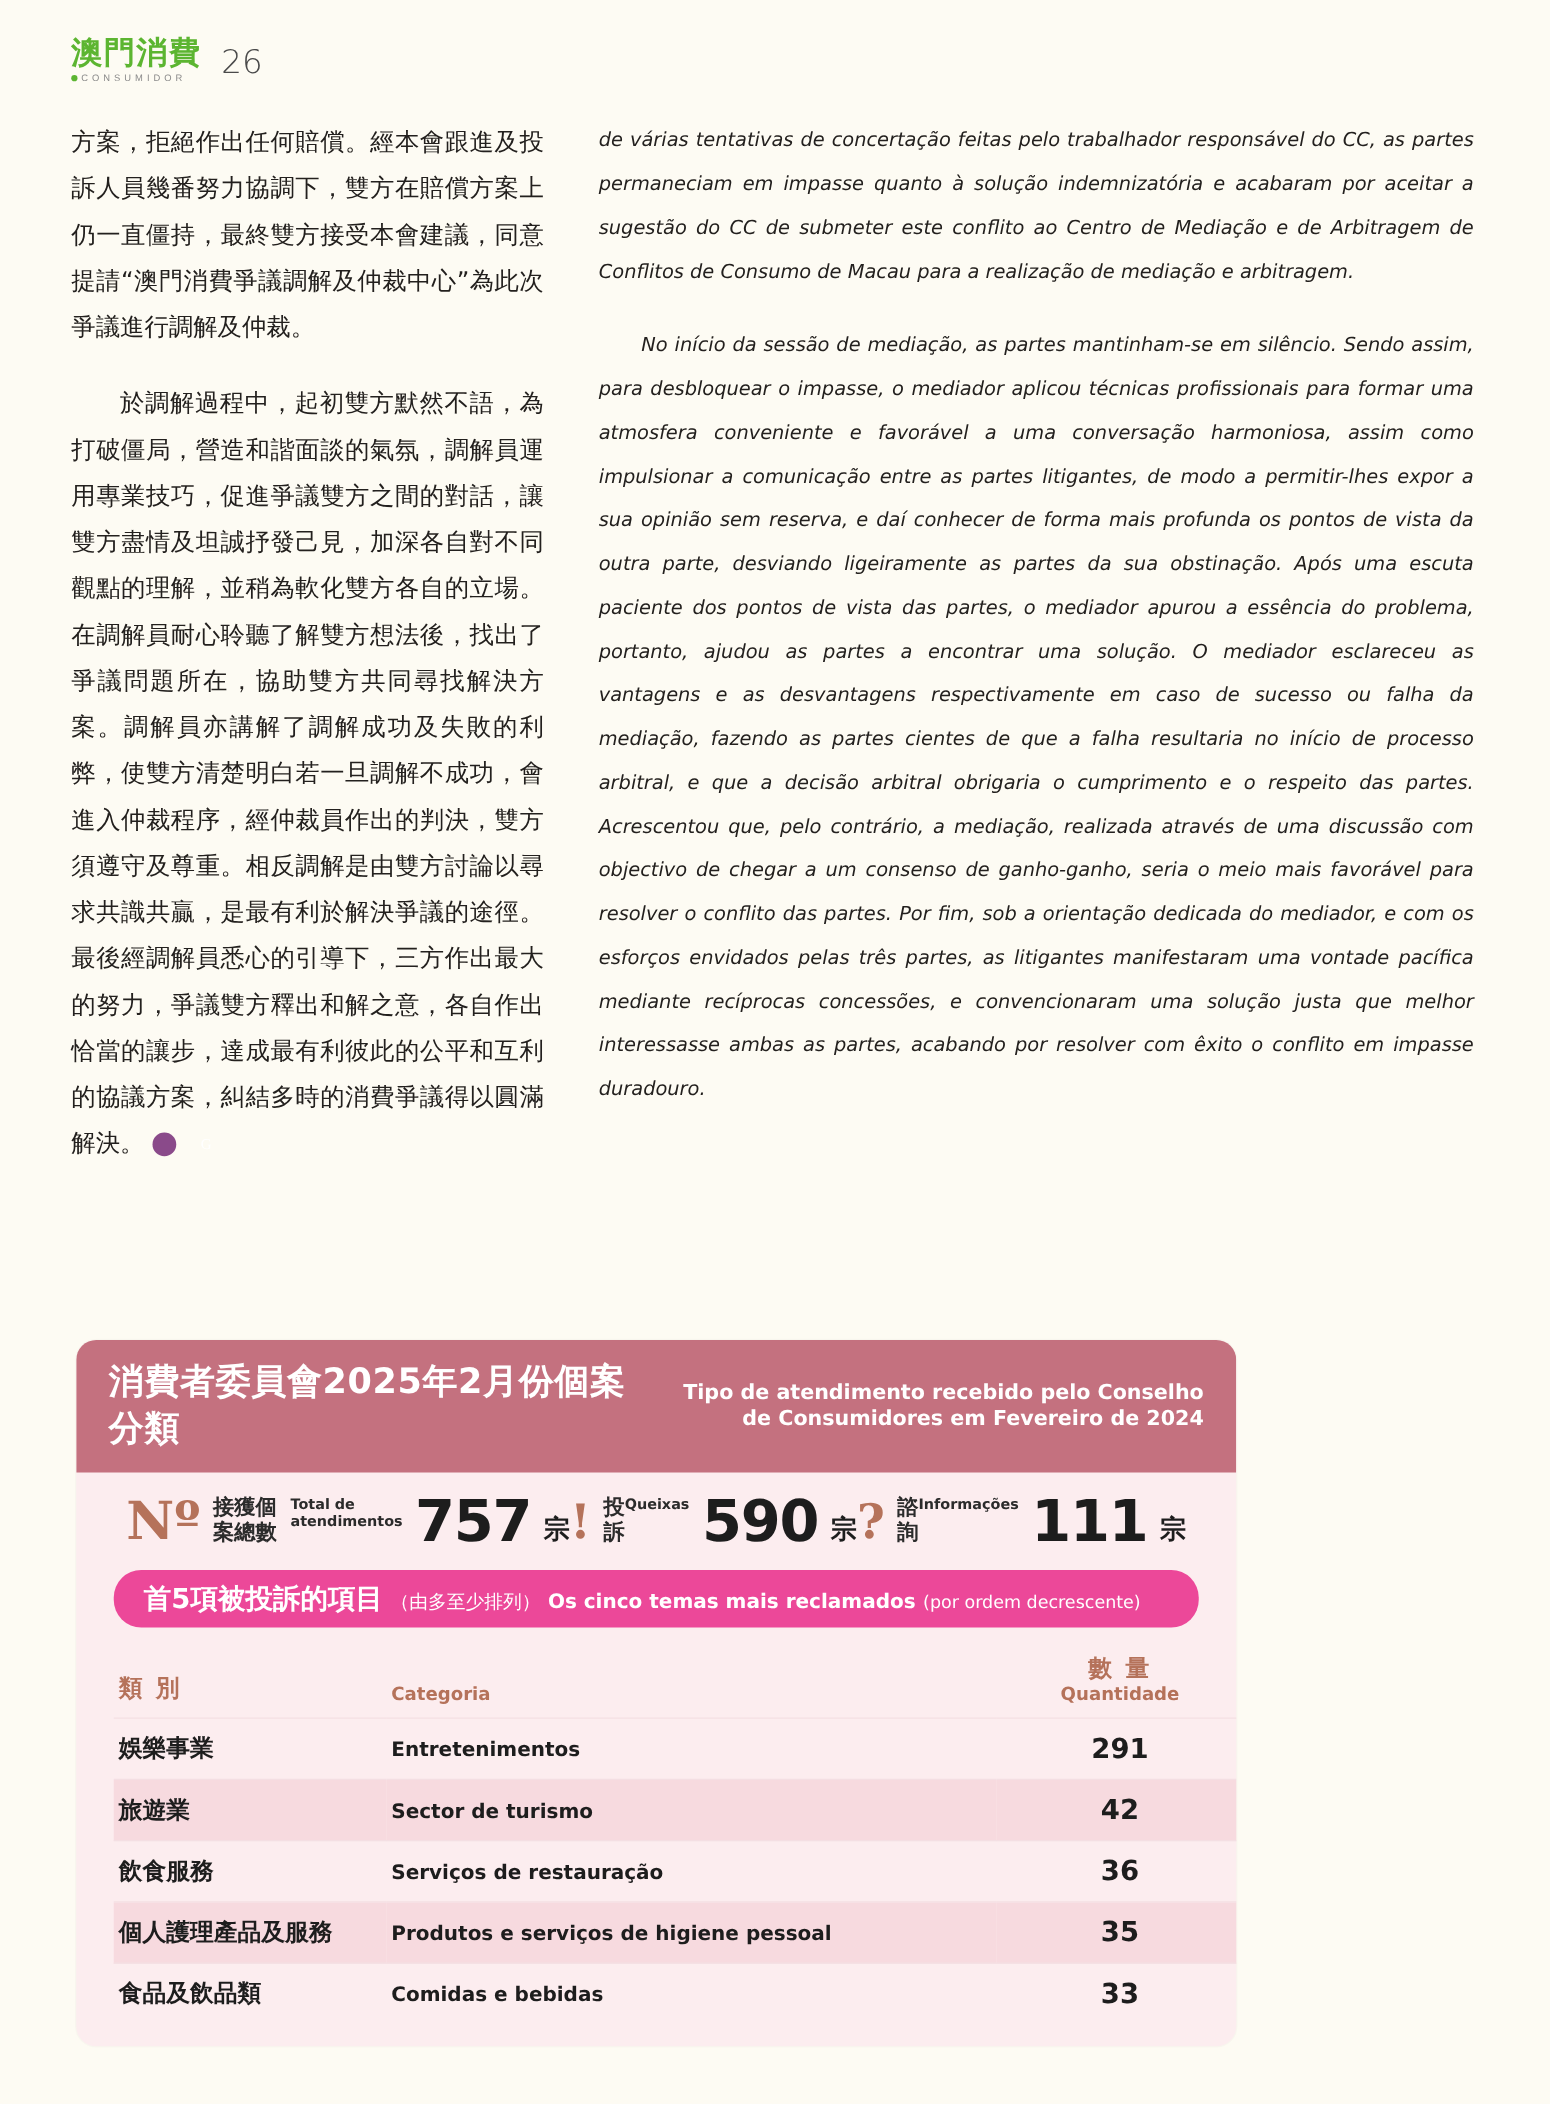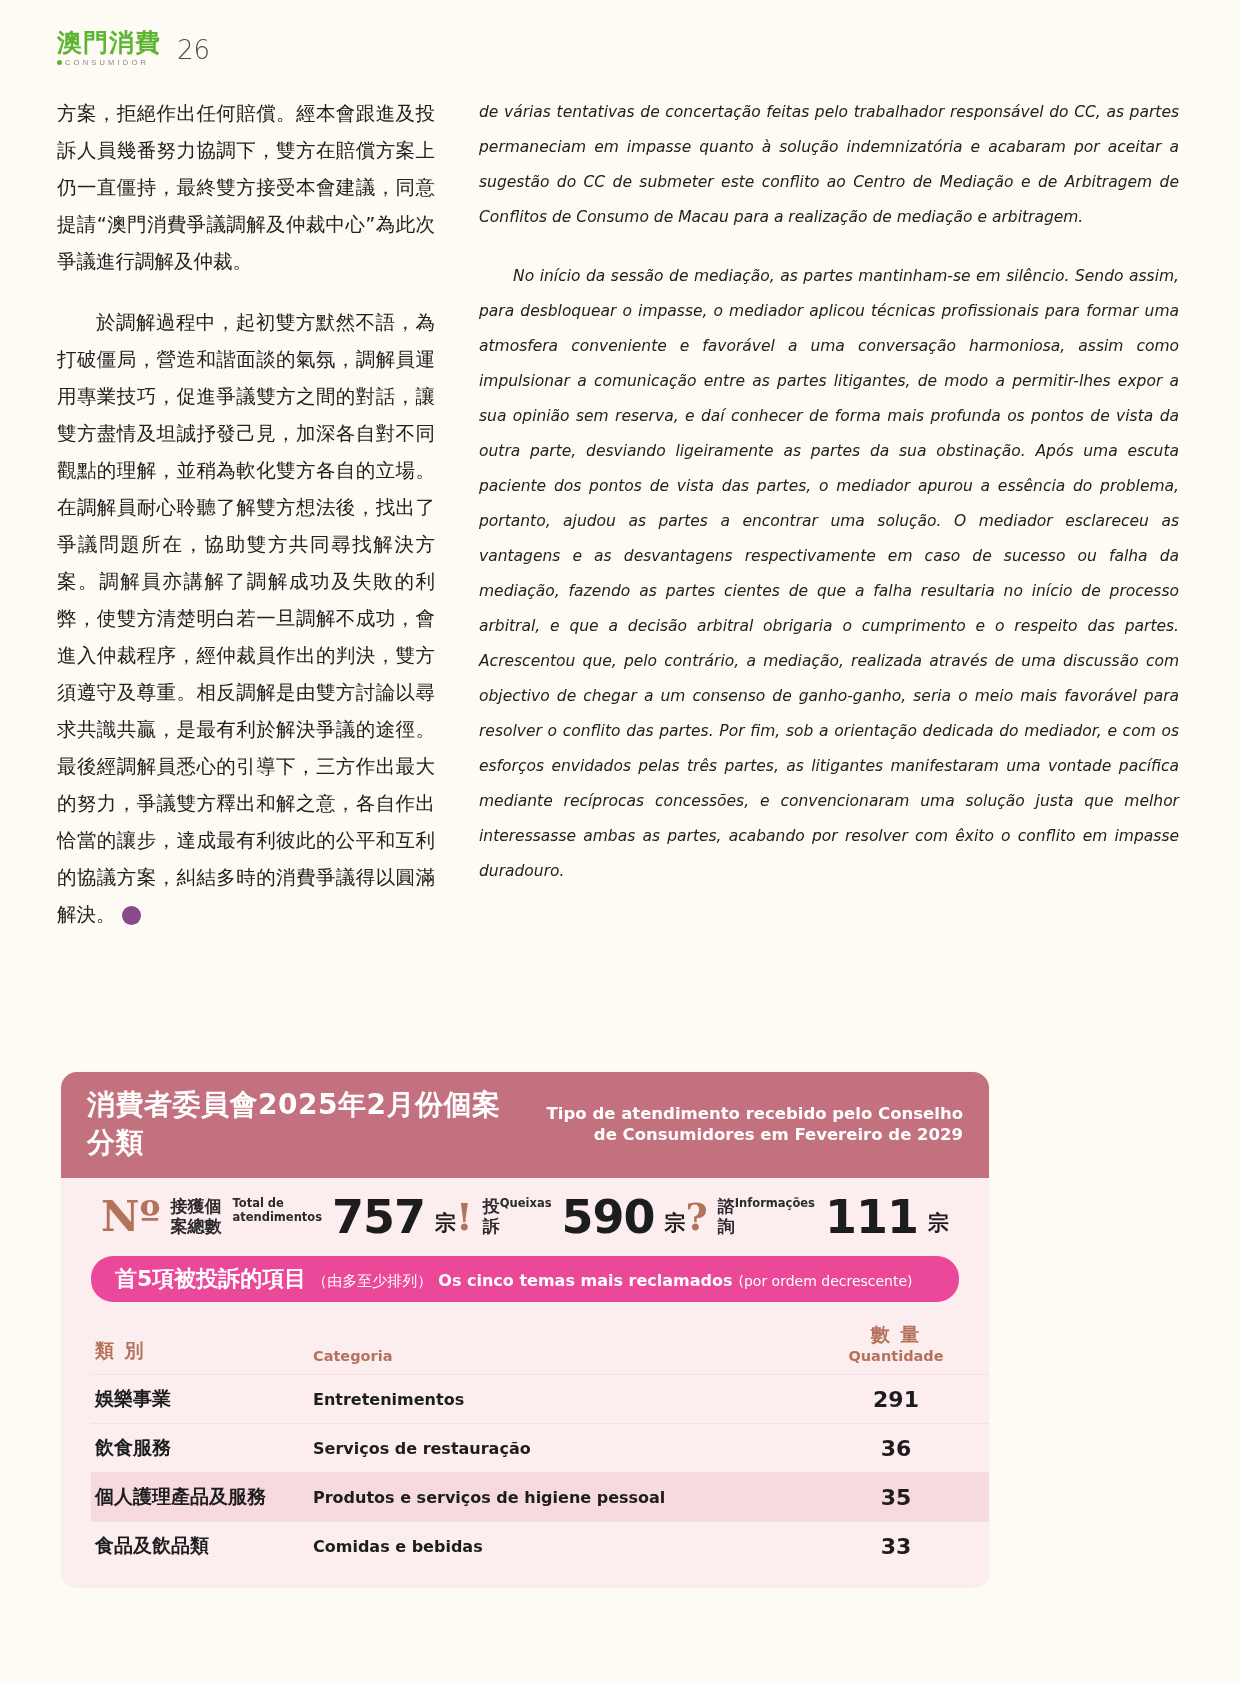--- a/index.html
+++ b/index.html
@@ -319,21 +319,21 @@
     <div class="col-pt">
       <p>de várias tentativas de concertação feitas pelo trabalhador responsável do CC, as partes permaneciam em impasse quanto à solução indemnizatória e acabaram por aceitar a sugestão do CC de submeter este conflito ao Centro de Mediação e de Arbitragem de Conflitos de Consumo de Macau para a realização de mediação e arbitragem.</p>
       <p class="indent">No início da sessão de mediação, as partes mantinham-se em silêncio. Sendo assim, para desbloquear o impasse, o mediador aplicou técnicas profissionais para formar uma atmosfera conveniente e favorável a uma conversação harmoniosa, assim como impulsionar a comunicação entre as partes litigantes, de modo a permitir-lhes expor a sua opinião sem reserva, e daí conhecer de forma mais profunda os pontos de vista da outra parte, desviando ligeiramente as partes da sua obstinação. Após uma escuta paciente dos pontos de vista das partes, o mediador apurou a essência do problema, portanto, ajudou as partes a encontrar uma solução. O mediador esclareceu as vantagens e as desvantagens respectivamente em caso de sucesso ou falha da mediação, fazendo as partes cientes de que a falha resultaria no início de processo arbitral, e que a decisão arbitral obrigaria o cumprimento e o respeito das partes. Acrescentou que, pelo contrário, a mediação, realizada através de uma discussão com objectivo de chegar a um consenso de ganho-ganho, seria o meio mais favorável para resolver o conflito das partes. Por fim, sob a orientação dedicada do mediador, e com os esforços envidados pelas três partes, as litigantes manifestaram uma vontade pacífica mediante recíprocas concessões, e convencionaram uma solução justa que melhor interessasse ambas as partes, acabando por resolver com êxito o conflito em impasse duradouro.</p>
     </div>
   </div>
 
   <div class="stats-card">
 
     <div class="stats-header">
       <div class="stats-title-cn">消費者委員會2025年2月份個案分類</div>
-      <div class="stats-title-pt">Tipo de atendimento recebido pelo Conselho de Consumidores em Fevereiro de 2029</div>
+      <div class="stats-title-pt">Tipo de atendimento recebido pelo Conselho de Consumidores em Fevereiro de 2024</div>
     </div>
 
     <div class="summary-row">
 
       <div class="summary-item">
         <span class="sym">Nº</span>
         <span class="sym-labels">
           <span class="sym-cn">接獲個案總數</span>
           <span class="sym-pt">Total de atendimentos</span>
         </span>
@@ -389,20 +389,26 @@
           </th>
         </tr>
       </thead>
       <tbody>
         <tr class="plain">
           <td class="c1">娛樂事業</td>
           <td class="c2">Entretenimentos</td>
           <td class="c3">291</td>
           <td class="c4">49.3%</td>
         </tr>
+        <tr class="alt">
+          <td class="c1">旅遊業</td>
+          <td class="c2">Sector de turismo</td>
+          <td class="c3">42</td>
+          <td class="c4">7.1%</td>
+        </tr>
         <tr class="plain">
           <td class="c1">飲食服務</td>
           <td class="c2">Serviços de restauração</td>
           <td class="c3">36</td>
           <td class="c4">6.1%</td>
         </tr>
         <tr class="alt">
           <td class="c1">個人護理產品及服務</td>
           <td class="c2">Produtos e serviços de higiene pessoal</td>
           <td class="c3">35</td>

